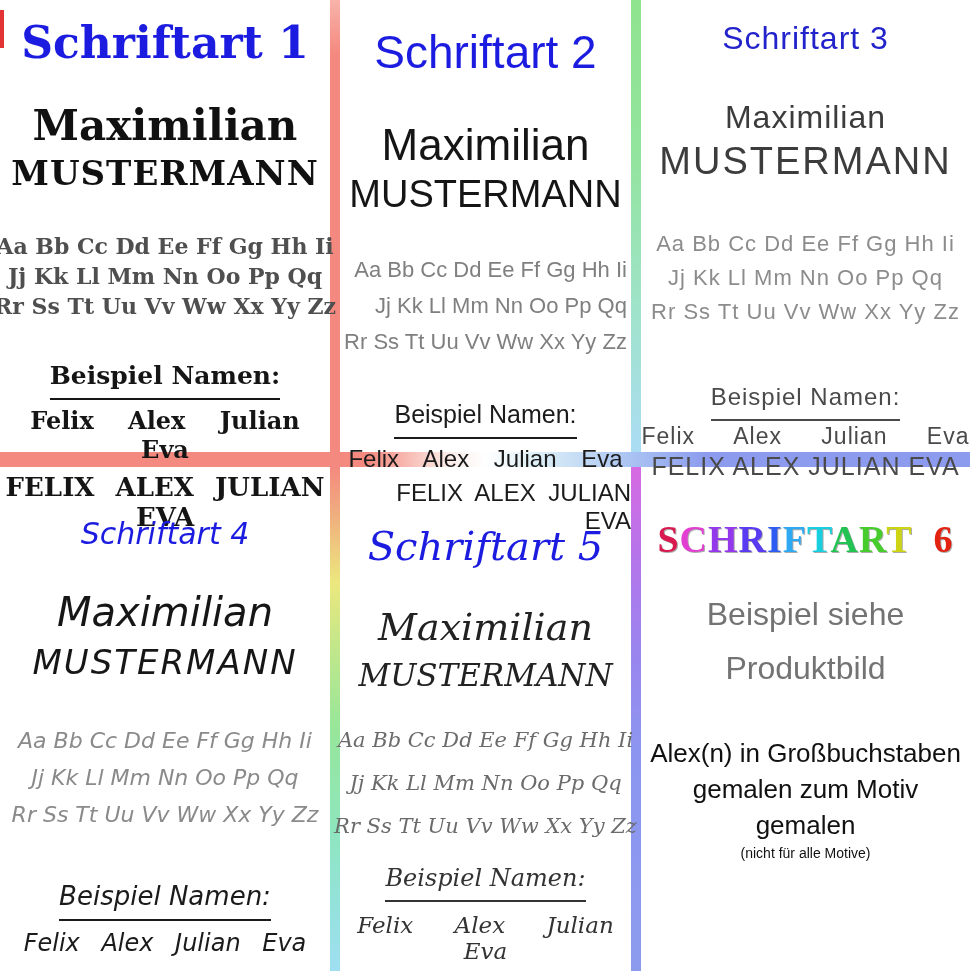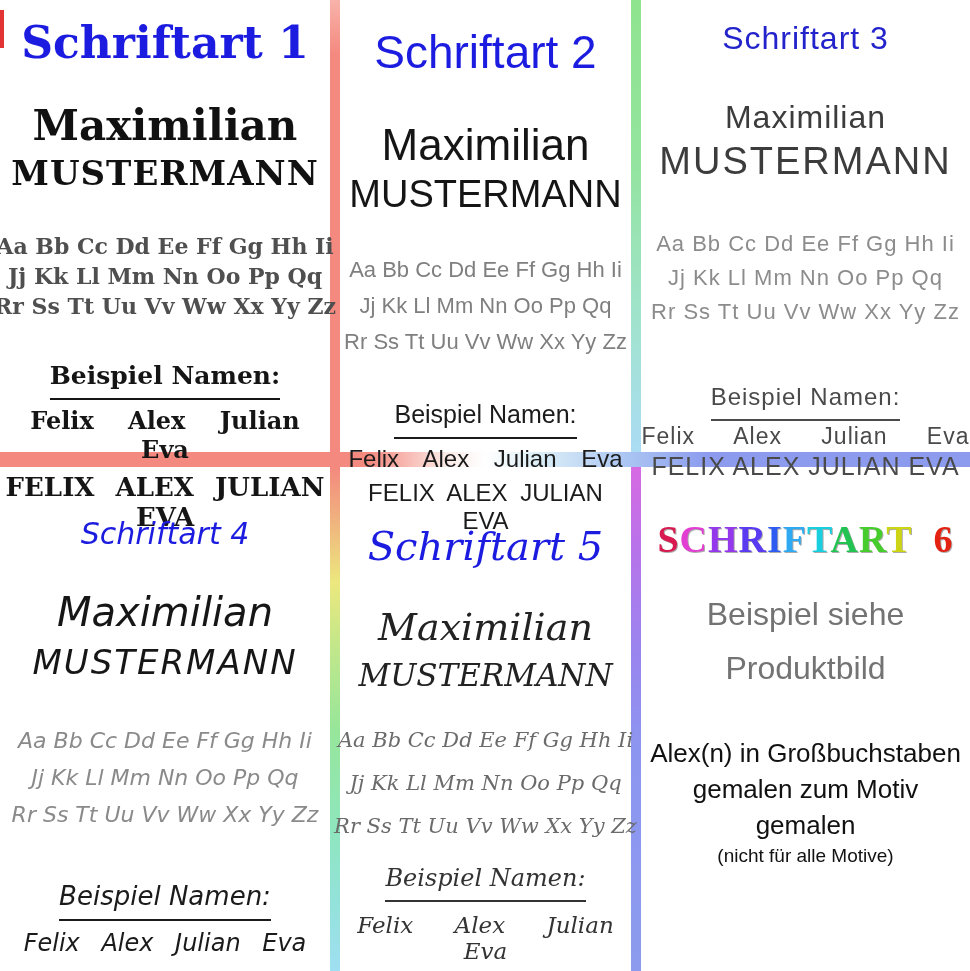--- a/index.html
+++ b/index.html
@@ -39,21 +39,21 @@
   .f1{font-family:"DejaVu Serif",serif;font-weight:bold;}
   .p1 .title{margin-top:18px;font-size:44px;}
   .p1 .ex1{margin-top:34px;font-size:42px;line-height:1.1;color:#111;}
   .p1 .ex2{margin-top:4px;font-size:34px;letter-spacing:1px;color:#111;}
   .p1 .alpha{margin-top:38px;font-size:22px;line-height:30px;color:#4f4f4f;}
   .p1 .label{margin-top:40px;font-size:25px;color:#151515;}
   .p1 .names{margin-top:6px;font-size:24px;word-spacing:26px;color:#151515;}
   .p1 .caps{margin-top:8px;font-size:26px;word-spacing:12px;color:#151515;}
 
   
-  .f2{font-family:"Liberation Sans",sans-serif;}
+  .f2{font-family:"Liberation Sans",sans-serif;text-align:right;}
   .p2 .title{margin-top:26px;font-size:46px;}
   .p2 .ex1{margin-top:42px;font-size:44px;line-height:1.1;color:#151515;}
   .p2 .ex2{margin-top:4px;font-size:38px;color:#151515;}
   .p2 .alpha{margin-top:36px;font-size:22px;line-height:36px;color:#7f7f7f;}
   .p2 .label{margin-top:40px;font-size:25px;color:#1b1b1b;}
   .p2 .names{margin-top:6px;font-size:24px;word-spacing:18px;color:#1b1b1b;}
   .p2 .caps{margin-top:6px;font-size:24px;word-spacing:6px;color:#1b1b1b;}
 
   
   .f3{font-family:"Liberation Sans",sans-serif;font-weight:400;letter-spacing:1px;}
@@ -84,21 +84,21 @@
   .p5 .names{margin-top:10px;font-size:23px;word-spacing:34px;color:#333;}
   .p5 .caps{margin-top:12px;font-size:24px;word-spacing:8px;color:#333;}
 
   
   .p6 .rainbow{margin-top:50px;font-family:"Liberation Serif",serif;font-weight:bold;
                font-size:38px;letter-spacing:1px;text-shadow:1px 1px 0 rgba(70,70,70,.45);}
   .p6 .big{font-size:32px;line-height:54px;color:#737373;}
   .p6 .big.first{margin-top:26px;}
   .p6 .note{font-size:26px;line-height:36px;color:#111;}
   .p6 .note.first{margin-top:40px;}
-  .p6 .note-small{margin-top:2px;font-size:19px;color:#111;}
+  .p6 .note-small{margin-top:2px;font-size:14px;color:#111;}
 
   h2{margin:0;font-weight:inherit;}
   .alpha div{white-space:nowrap;}
 </style>
 </head>
 <body>
 
 <div class="canvas">
 
   <div class="hdivider"></div>

